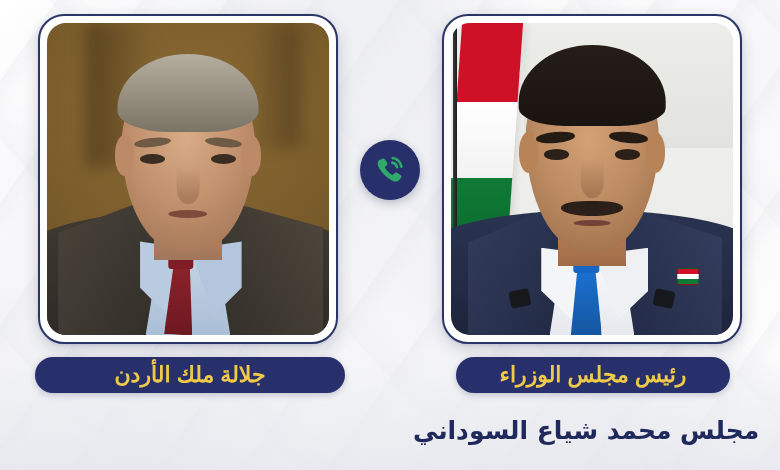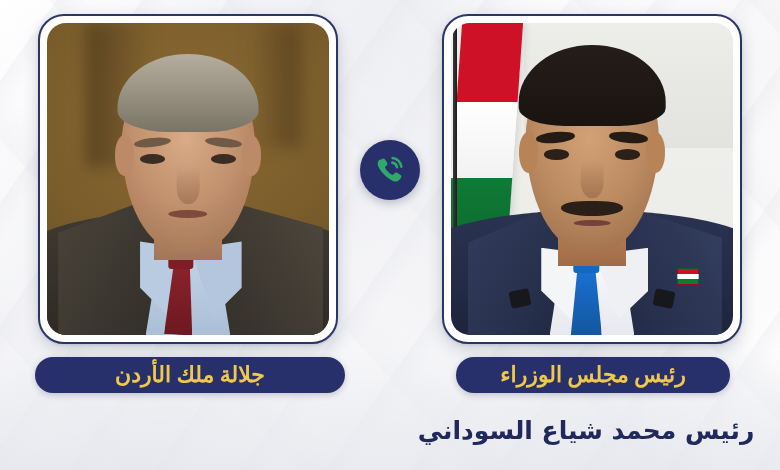--- a/index.html
+++ b/index.html
@@ -158,21 +158,21 @@
   
   .pill{
     position:absolute;height:36px;border-radius:18px;background:#27306b;
     display:flex;align-items:center;justify-content:center;
     box-shadow:0 2px 6px rgba(25,32,72,.22);
   }
   .pill.left{left:35px;top:357px;width:310px;}
   .pill.right{left:456px;top:357px;width:274px;align-items:center;}
   .pill span{
     color:#f0c94a;font-size:22px;font-weight:bold;direction:rtl;
-    font-family:Liberation Serif, serif;line-height:1;
+    font-family:Liberation Sans, sans-serif;line-height:1;
     letter-spacing:.2px;
   }
   .name{
     position:absolute;top:408px;height:44px;display:flex;align-items:center;justify-content:center;
     color:#20295c;font-size:25px;font-weight:bold;direction:rtl;
     font-family:"DejaVu Sans","Liberation Sans",sans-serif;white-space:nowrap;
   }
   .name.left{left:8px;width:372px;}
   .name.right{left:400px;width:372px;}
 </style>
@@ -254,14 +254,14 @@
     </svg>
   </div>
 
   <div class="pill left">
     <span>جلالة ملك الأردن</span>
   </div>
   <div class="pill right">
     <span>رئيس مجلس الوزراء</span>
   </div>
 
-  <div class="name right">رئيس محمد شياع السوداني</div>
+  <div class="name right">مجلس محمد شياع السوداني</div>
 </div>
 
 </body></html>

